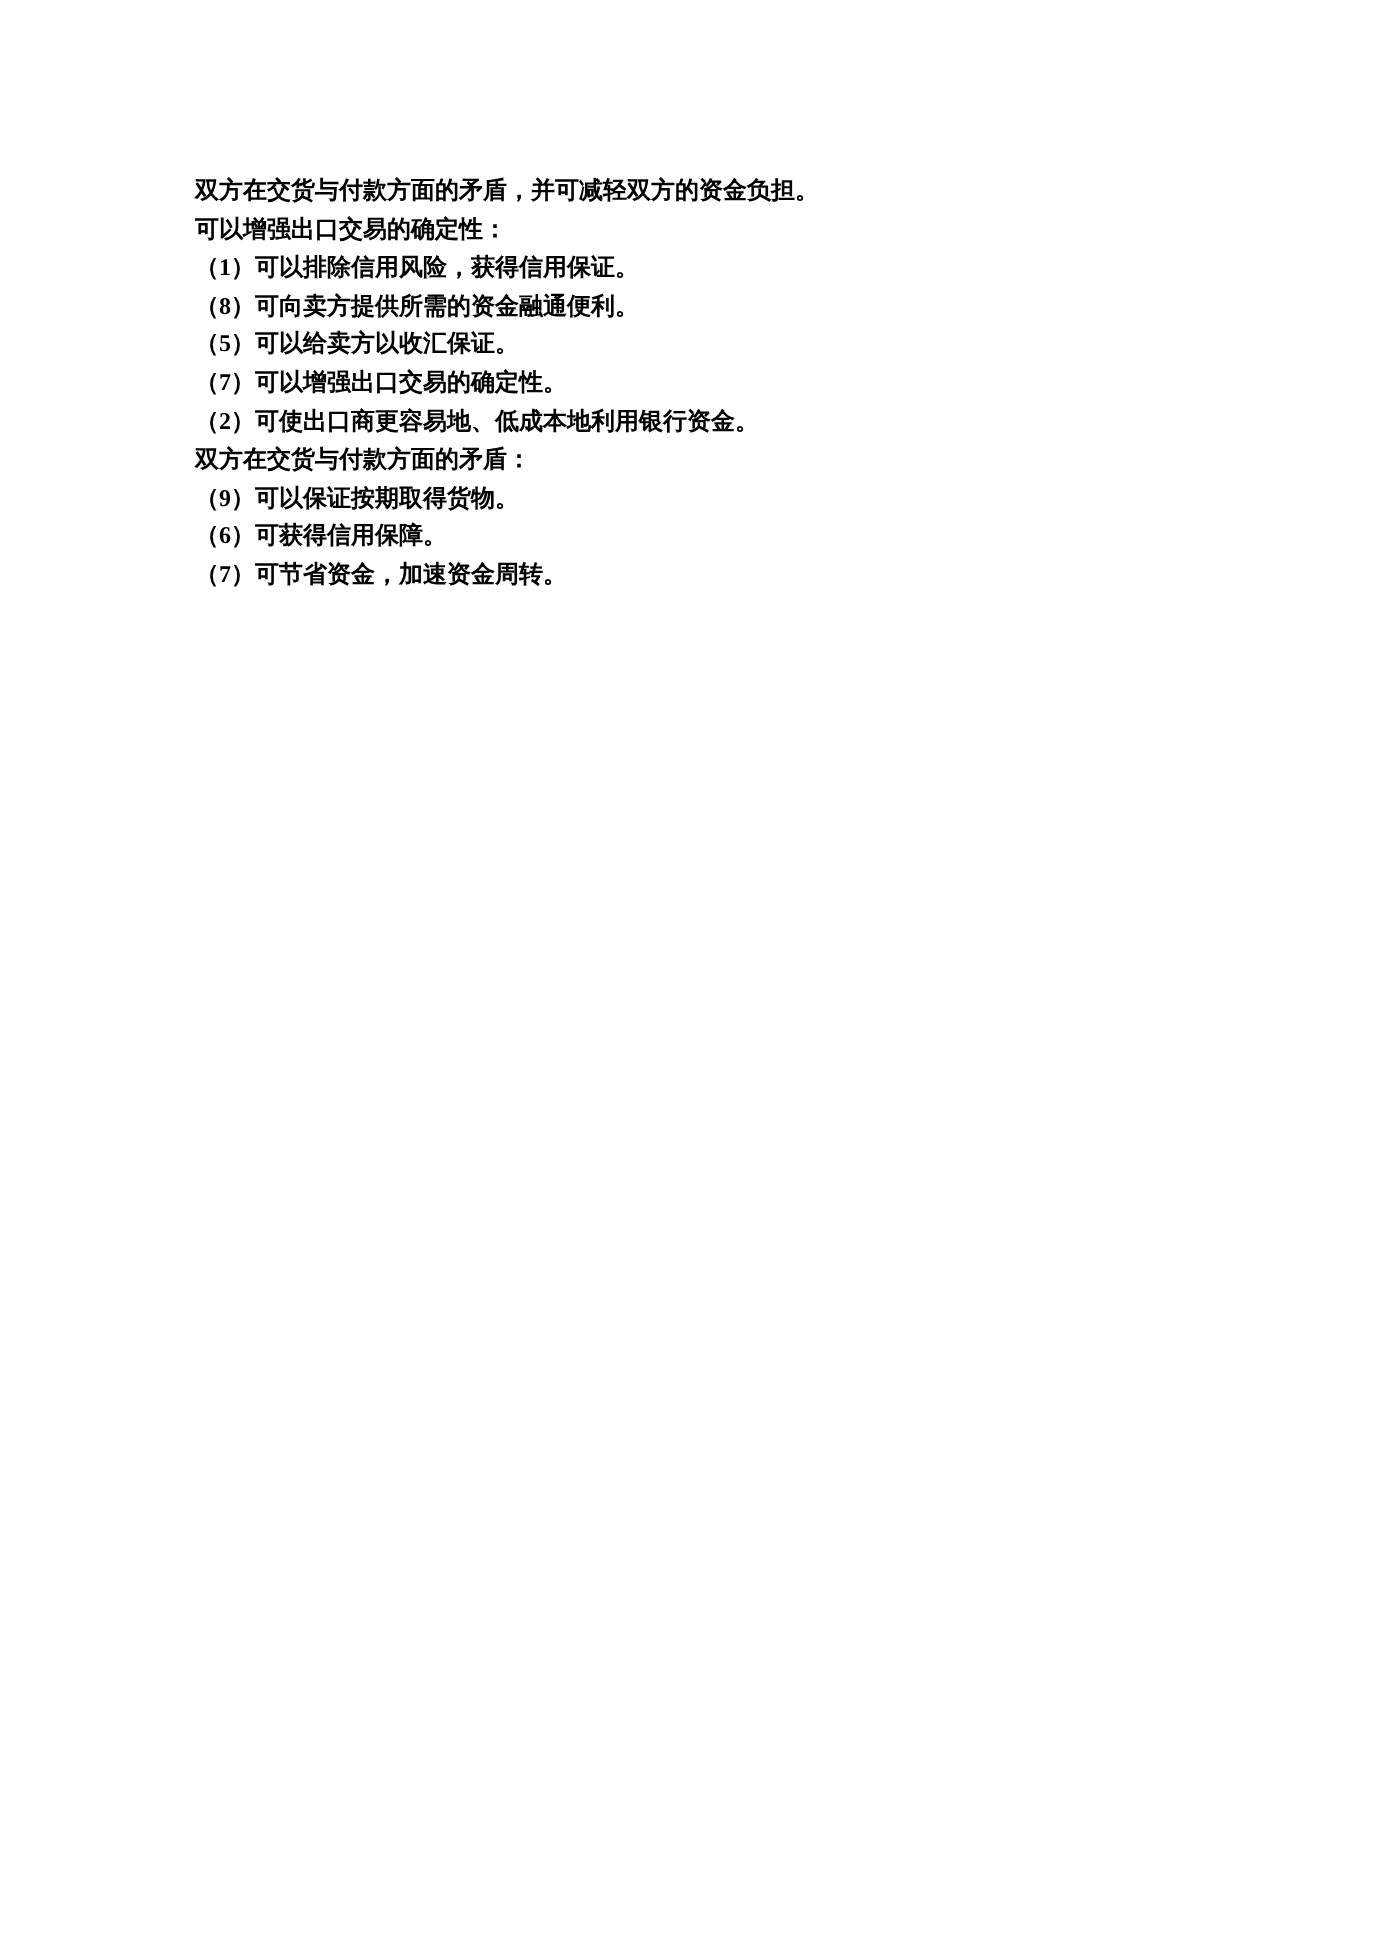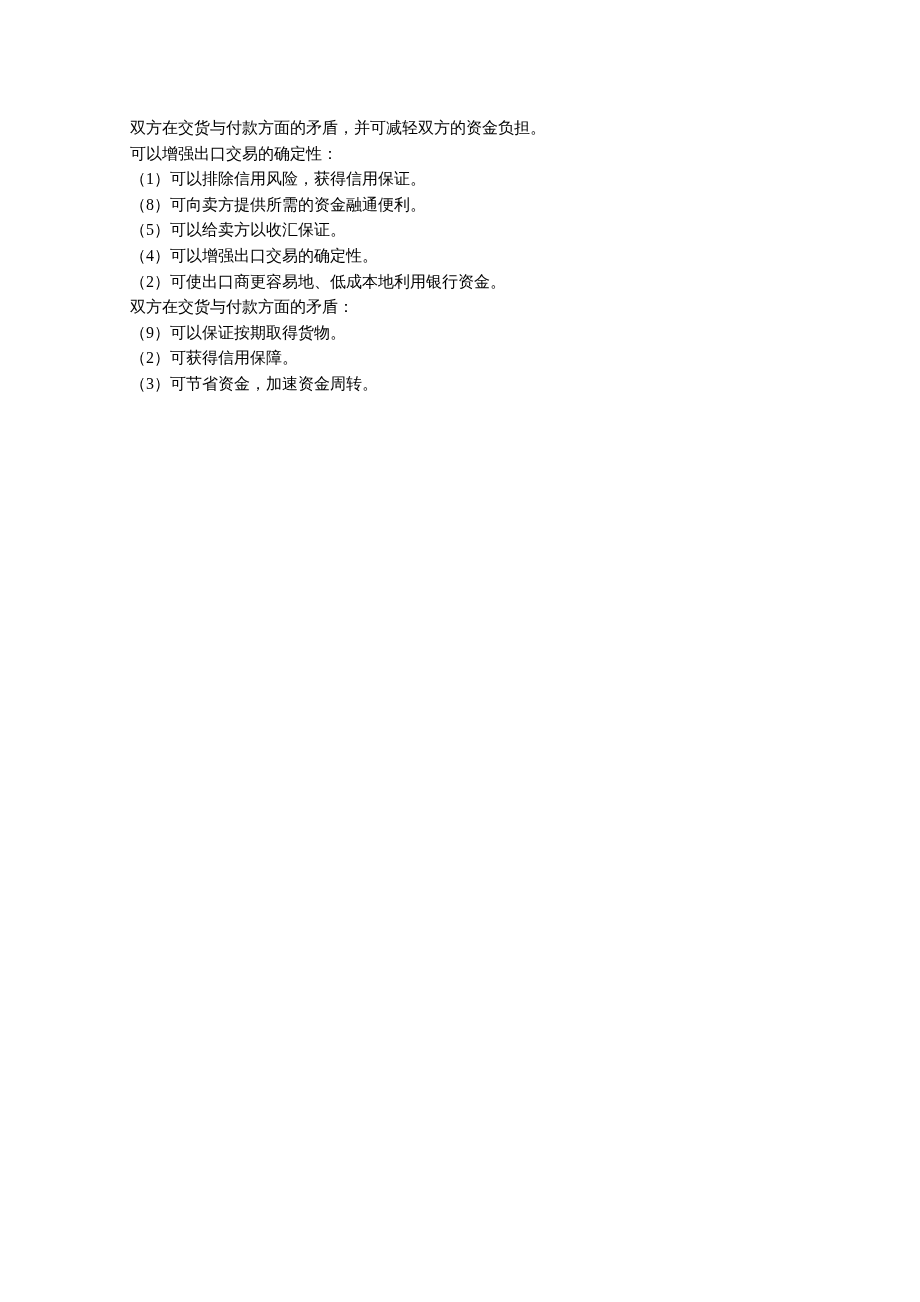--- a/index.html
+++ b/index.html
@@ -1,18 +1,19 @@
 <!DOCTYPE html>
 <html><head>
   <meta charset="utf-8">
   <style>
     * {
       margin: 0;
       padding: 0;
       box-sizing: border-box;
+      font-weight: bold;
     }
     body {
       background: #ffffff;
       width: 920px;
       height: 1302px;
       font-family: "SimSun", "宋体", serif;
       font-size: 16px;
       color: #000000;
       line-height: 1.6;
       padding: 115px 130px 0 130px;
@@ -23,18 +24,18 @@
     }
   </style>
 </head>
 <body>
 
 <p class="line">双方在交货与付款方面的矛盾，并可减轻双方的资金负担。</p>
 <p class="line">可以增强出口交易的确定性：</p>
 <p class="line">（1）可以排除信用风险，获得信用保证。</p>
 <p class="line">（8）可向卖方提供所需的资金融通便利。</p>
 <p class="line">（5）可以给卖方以收汇保证。</p>
-<p class="line">（4）可以增强出口交易的确定性。</p>
+<p class="line">（7）可以增强出口交易的确定性。</p>
 <p class="line">（2）可使出口商更容易地、低成本地利用银行资金。</p>
 <p class="line">双方在交货与付款方面的矛盾：</p>
 <p class="line">（9）可以保证按期取得货物。</p>
-<p class="line">（2）可获得信用保障。</p>
-<p class="line">（3）可节省资金，加速资金周转。</p>
+<p class="line">（6）可获得信用保障。</p>
+<p class="line">（7）可节省资金，加速资金周转。</p>
 
 </body></html>

